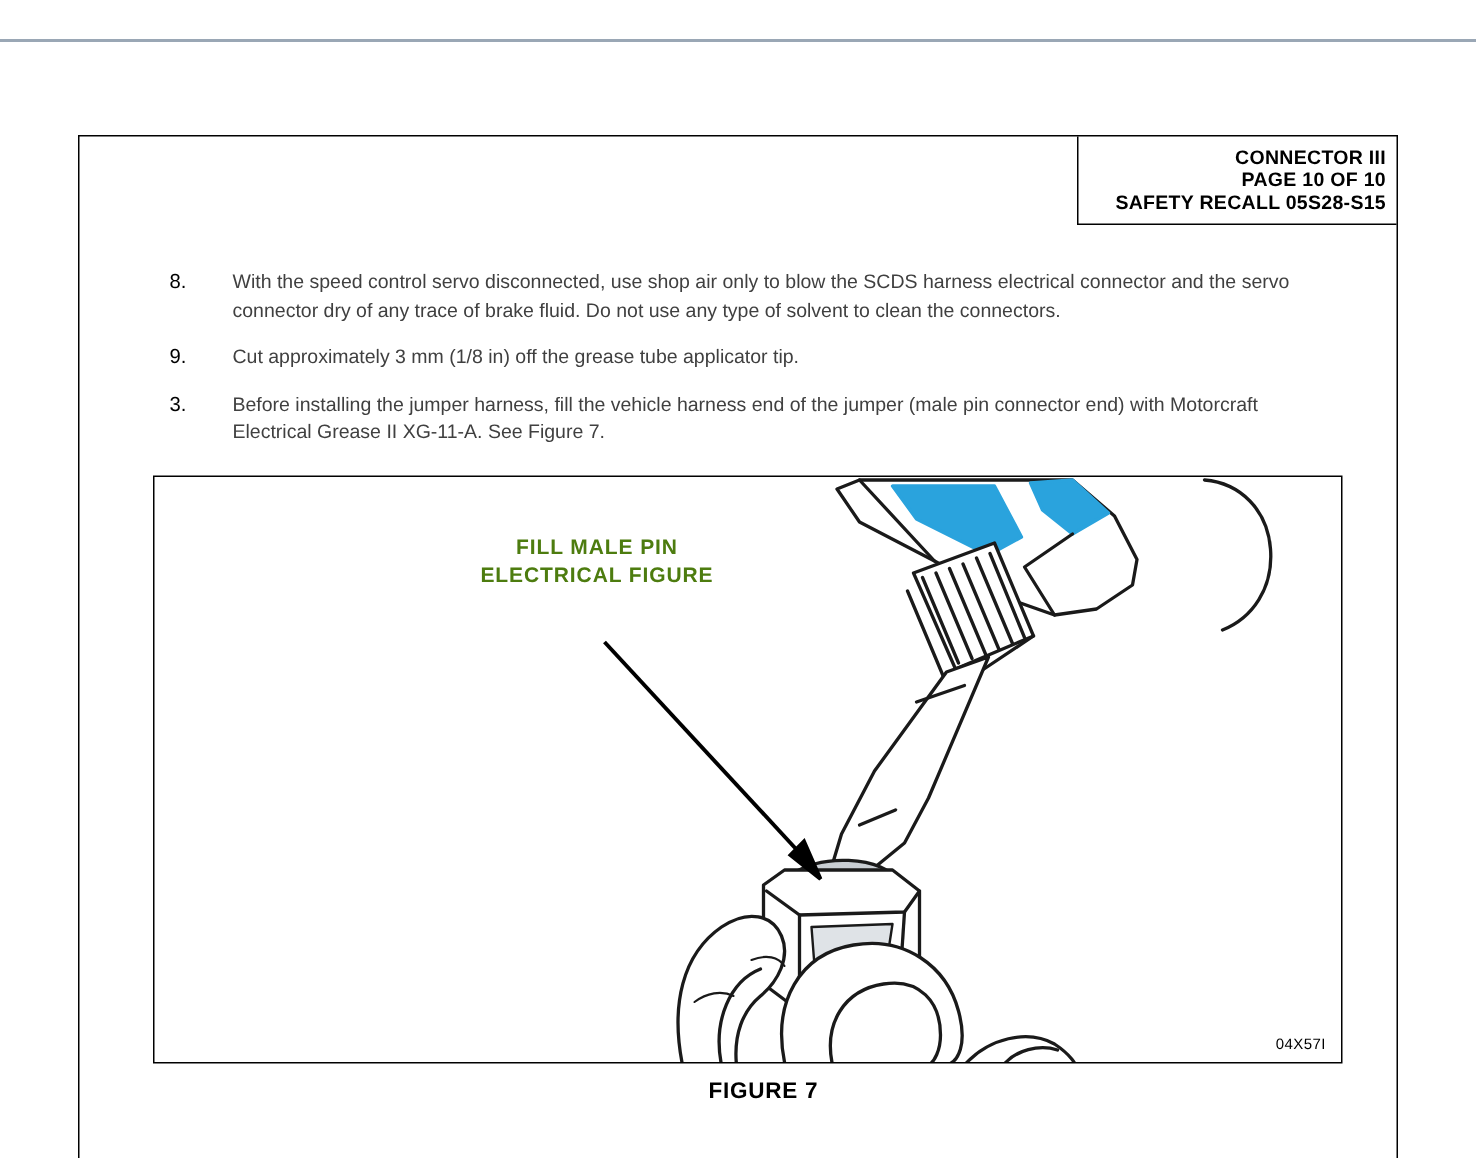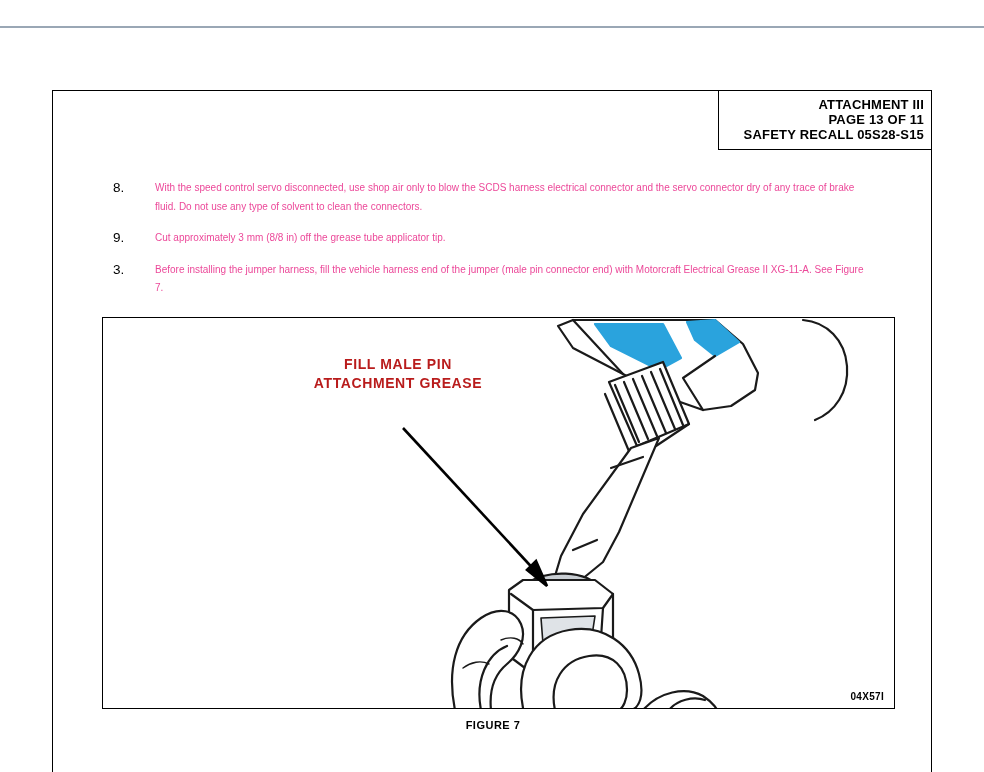--- a/index.html
+++ b/index.html
@@ -64,22 +64,22 @@
   }
   .step-num {
     width: 42px;
     flex: 0 0 42px;
     font-size: 13.5px;
     color: #000;
     line-height: 18.5px;
   }
   .step-text {
     flex: 1;
-    font-size: 10px;
-    color: #ec4899;
+    font-size: 13px;
+    color: #404040;
     line-height: 18.5px;
   }
   #figure-frame {
     position: absolute;
     left: 49px;
     top: 226px;
     width: 793px;
     height: 392px;
     border: 1px solid #000;
     box-sizing: border-box;
@@ -88,65 +88,65 @@
   #callout {
     position: absolute;
     left: 190px;
     top: 37px;
     width: 210px;
     text-align: center;
     font-size: 14px;
     font-weight: bold;
     line-height: 19px;
     letter-spacing: 0.6px;
-    color: #b91c1c;
+    color: #4d7c0f;
   }
   #fig-code {
     position: absolute;
     right: 10px;
     bottom: 6px;
     font-size: 10px;
-    font-weight: bold;
+    font-weight: normal;
     color: #000;
     letter-spacing: 0.3px;
   }
   #figure-caption {
     position: absolute;
-    left: 0;
+    left: 16px;
     top: 628px;
     width: 880px;
     text-align: center;
-    font-size: 11px;
+    font-size: 15px;
     font-weight: bold;
     letter-spacing: 0.5px;
     color: #000;
   }
   svg.art { position: absolute; left: 0; top: 0; }
 </style>
 </head>
 <body>
 
 <div id="top-rule"></div>
 
 <div id="page-sheet">
 
   <div id="header-box">
-    <div>ATTACHMENT III</div>
-    <div>PAGE 13 OF 11</div>
+    <div>CONNECTOR III</div>
+    <div>PAGE 10 OF 10</div>
     <div>SAFETY RECALL 05S28-S15</div>
   </div>
 
   <div id="steps">
     <div class="step">
       <div class="step-num">8.</div>
       <div class="step-text">With the speed control servo disconnected, use shop air only to blow the SCDS harness electrical connector and the servo connector dry of any trace of brake fluid.  Do not use any type of solvent to clean the connectors.</div>
     </div>
     <div class="step">
       <div class="step-num">9.</div>
-      <div class="step-text">Cut approximately 3 mm (8/8 in) off the grease tube applicator tip.</div>
+      <div class="step-text">Cut approximately 3 mm (1/8 in) off the grease tube applicator tip.</div>
     </div>
     <div class="step">
       <div class="step-num">3.</div>
       <div class="step-text">Before installing the jumper harness, fill the vehicle harness end of the jumper (male pin connector end) with Motorcraft Electrical Grease II XG-11-A.  See Figure 7.</div>
     </div>
   </div>
 
   <div id="figure-frame">
 
     <svg class="art" width="791" height="390" viewBox="0 0 791 390">
@@ -206,21 +206,21 @@
 
     <svg class="art" width="791" height="390" viewBox="0 0 791 390">
       <g stroke="#000" stroke-width="2.6" fill="#000">
         <line x1="300" y1="110" x2="436" y2="257"></line>
         <polygon points="444,268 424,252 433,243"></polygon>
       </g>
     </svg>
 
     <div id="callout">
       <div>FILL  MALE  PIN</div>
-      <div>ATTACHMENT GREASE</div>
+      <div>ELECTRICAL FIGURE</div>
     </div>
 
     <div id="fig-code">04X57I</div>
   </div>
 
   <div id="figure-caption">FIGURE 7</div>
 
 </div>
 
 </body></html>

